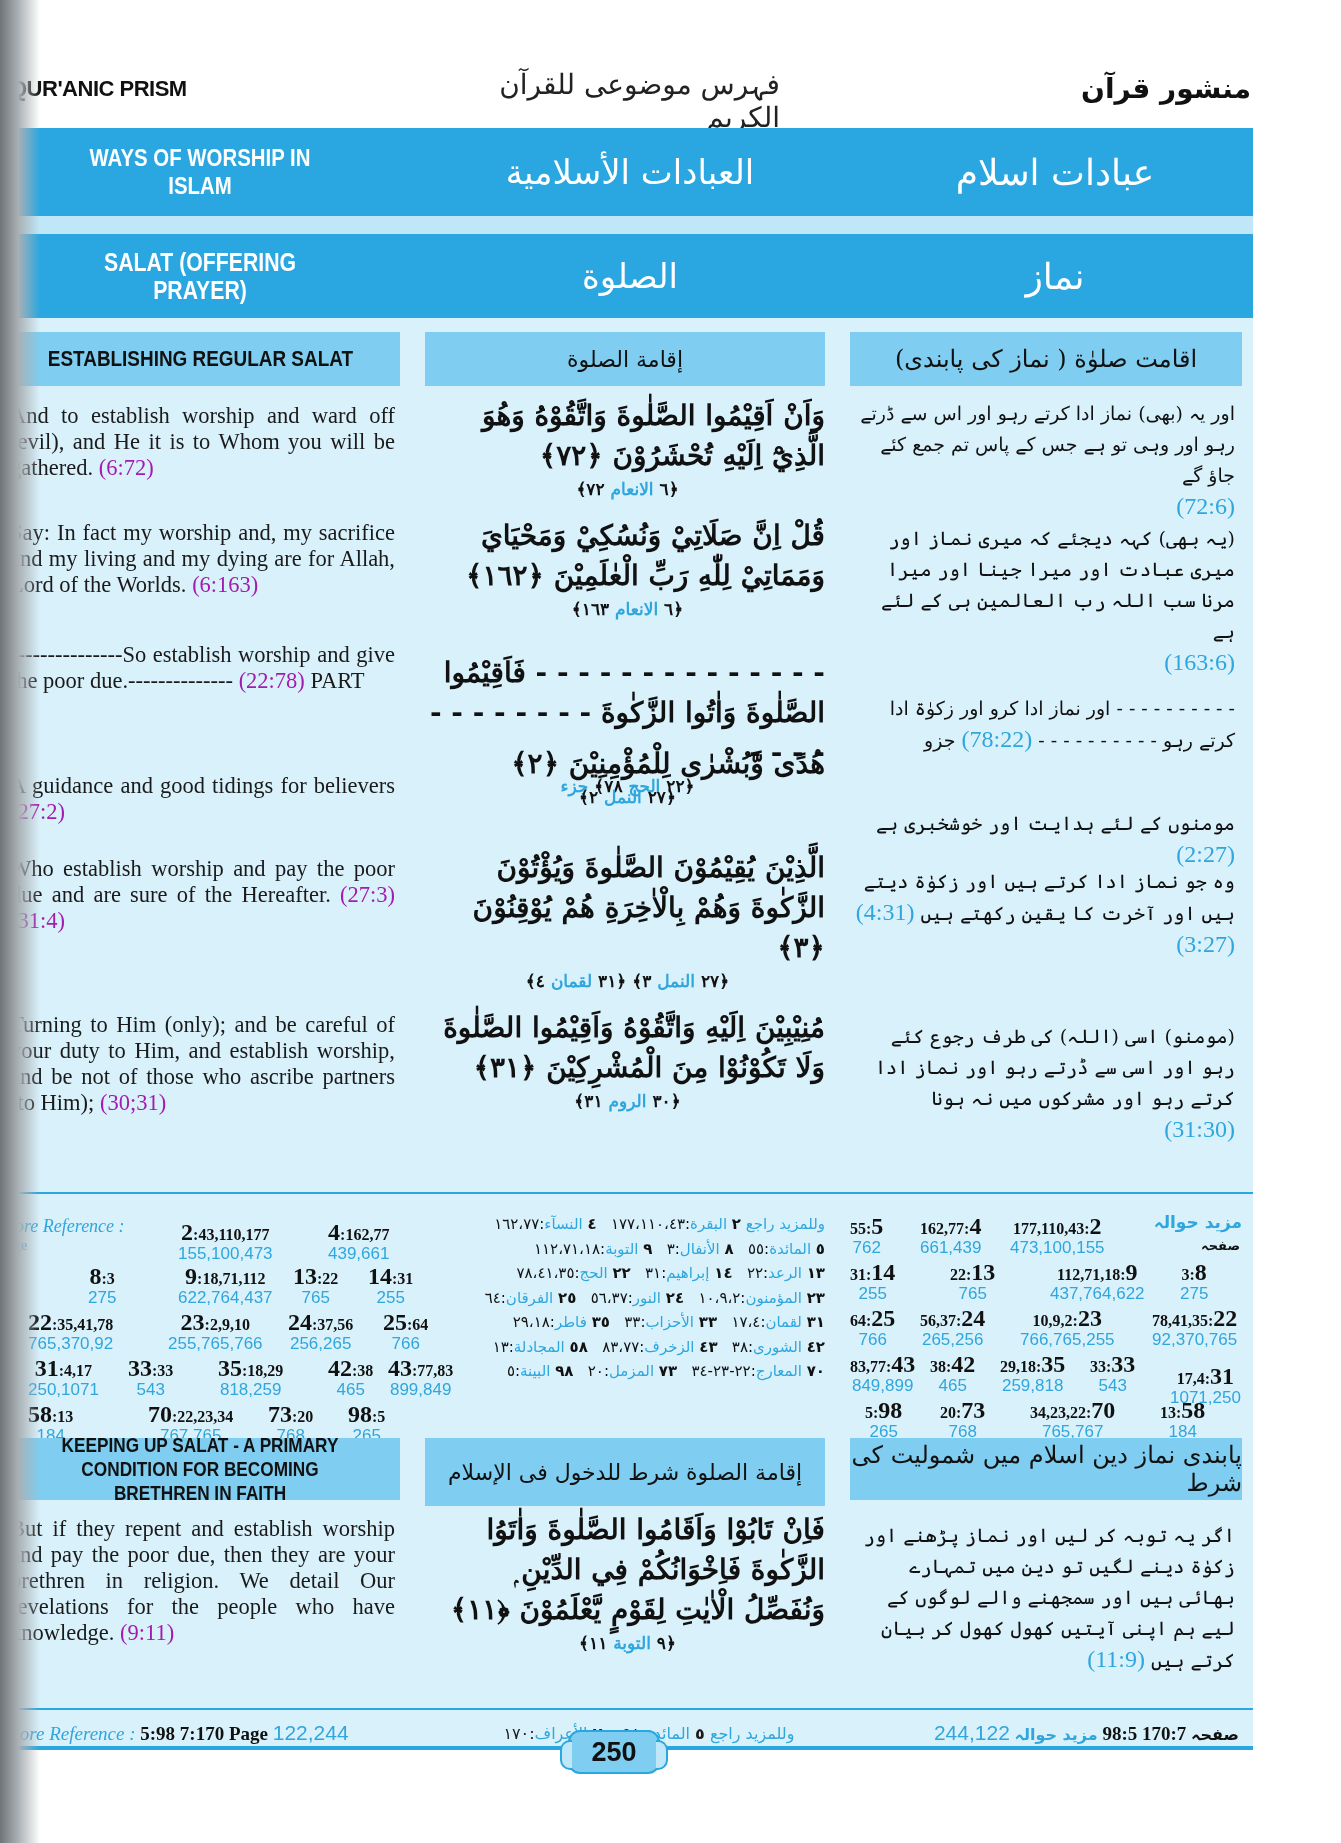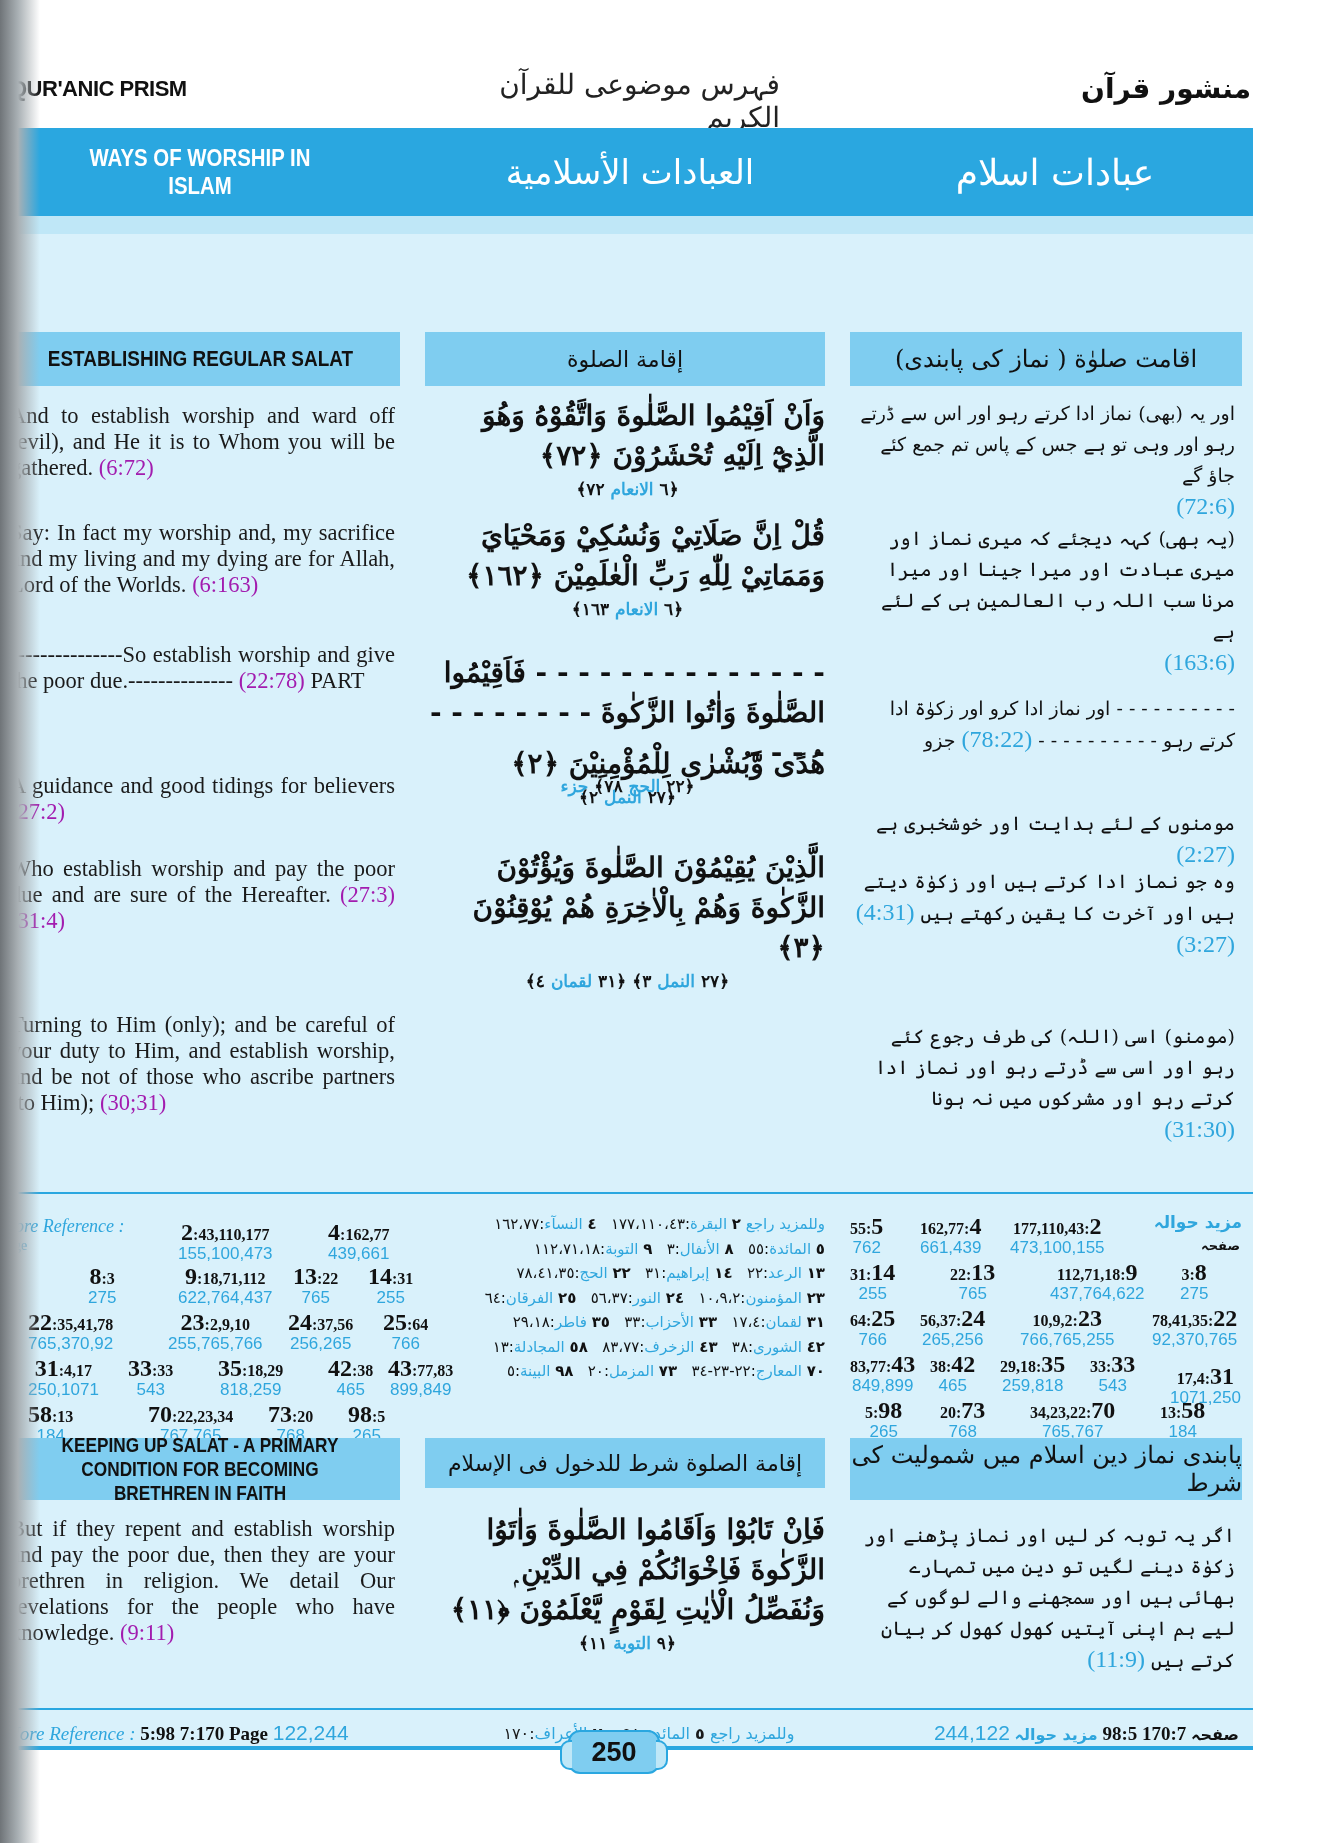--- a/index.html
+++ b/index.html
@@ -84,20 +84,25 @@
 </div>
 
 <div class="page-body">
 
   <div class="band band-1">
     <div class="cell en">WAYS OF WORSHIP IN ISLAM</div>
     <div class="cell ar">العبادات الأسلامية</div>
     <div class="cell ur">عبادات اسلام</div>
   </div>
   <div class="band-gap"></div>
+  <div class="band band-2">
+    <div class="cell en" style="font-size:25px">SALAT (OFFERING  PRAYER)</div>
+    <div class="cell ar">الصلوة</div>
+    <div class="cell ur">نماز</div>
+  </div>
 
   <div class="sec-head en" style="top:204px; left:0; width:400px;">
     <span style="display:inline-block; transform:scaleX(0.86);">ESTABLISHING REGULAR SALAT</span>
   </div>
   <div class="sec-head ar" style="top:204px; left:425px; width:400px;">إقامة الصلوة</div>
   <div class="sec-head ur" style="top:204px; left:850px; width:392px;">اقامت صلوٰة ( نماز کی پابندی)</div>
 
   <div class="entry en" style="top:275px;">
     <span>And to establish worship and ward off (evil), and He it is to Whom you will be gathered.</span>
     <span class="ref">(6:72)</span>
@@ -161,20 +166,24 @@
     <span class="ar-ref">﴿<span>٢٧</span> <span class="sura">النمل</span> <span>٣</span>﴾ ﴿<span>٣١</span> <span class="sura">لقمان</span> <span>٤</span>﴾</span>
   </div>
   <div class="entry ur" style="top:738px;">
     <span>وہ جو نماز ادا کرتے ہیں اور زکوٰۃ دیتے ہیں اور آخرت کا یقین رکھتے ہیں</span>
     <span class="ur-ref">(4:31) (3:27)</span>
   </div>
 
   <div class="entry en" style="top:884px;">
     <span>Turning to Him (only); and be careful of your duty to Him, and establish worship, and be not of those who ascribe partners (to Him);</span>
     <span class="ref">(30;31)</span>
+  </div>
+  <div class="entry ar" style="top:880px;">
+    <span>مُنِيْبِيْنَ اِلَيْهِ وَاتَّقُوْهُ وَاَقِيْمُوا الصَّلٰوةَ وَلَا تَكُوْنُوْا مِنَ الْمُشْرِكِيْنَ ﴿٣١﴾</span>
+    <span class="ar-ref">﴿<span>٣٠</span> <span class="sura">الروم</span> <span>٣١</span>﴾</span>
   </div>
   <div class="entry ur" style="top:893px;">
     <span>(مومنو) اسی (اللہ) کی طرف رجوع کئے رہو اور اسی سے ڈرتے رہو اور نماز ادا کرتے رہو اور مشرکوں میں نہ ہونا</span>
     <span class="ur-ref">(31:30)</span>
   </div>
 
   <div class="divider" style="top:1064px;"></div>
 
   <div class="refs refs-en">
     <span class="label">More Reference :</span>
@@ -352,21 +361,21 @@
         <div class="ref-item" style="left: 15px; top: 192px;">
           <div class="v"><span>5:</span><b>98</b></div>
           <div class="p">265</div>
         </div>
       </div>
   </div>
 
   <div class="sec-head en" style="top:1310px; left:0; width:400px; height:62px; line-height:24px; text-align:center;">
     <span style="display:inline-block; width:440px; transform:scaleX(0.82); font-size:21px;">KEEPING UP SALAT - A PRIMARY CONDITION FOR BECOMING BRETHREN IN FAITH</span>
   </div>
-  <div class="sec-head ar" style="top:1310px; left:425px; width:400px; height:50px;">إقامة الصلوة شرط للدخول فى الإسلام</div>
+  <div class="sec-head ar" style="top:1310px; left:425px; width:400px; height:68px;">إقامة الصلوة شرط للدخول فى الإسلام</div>
   <div class="sec-head ur" style="top:1310px; left:850px; width:392px; height:62px;">پابندی نماز دین اسلام میں شمولیت کی شرط</div>
 
   <div class="entry en" style="top:1388px;">
     <span>But if they repent and establish worship and pay the poor due, then they are your brethren in religion. We detail Our revelations for the people who have knowledge.</span>
     <span class="ref">(9:11)</span>
   </div>
   <div class="entry ar" style="top:1382px;">
     <span>فَاِنْ تَابُوْا وَاَقَامُوا الصَّلٰوةَ وَاٰتَوُا الزَّكٰوةَ فَاِخْوَانُكُمْ فِي الدِّيْنِ ۭ وَنُفَصِّلُ الْاٰيٰتِ لِقَوْمٍ يَّعْلَمُوْنَ ﴿١١﴾</span>
     <span class="ar-ref">﴿<span>٩</span> <span class="sura">التوبة</span> <span>١١</span>﴾</span>
   </div>

